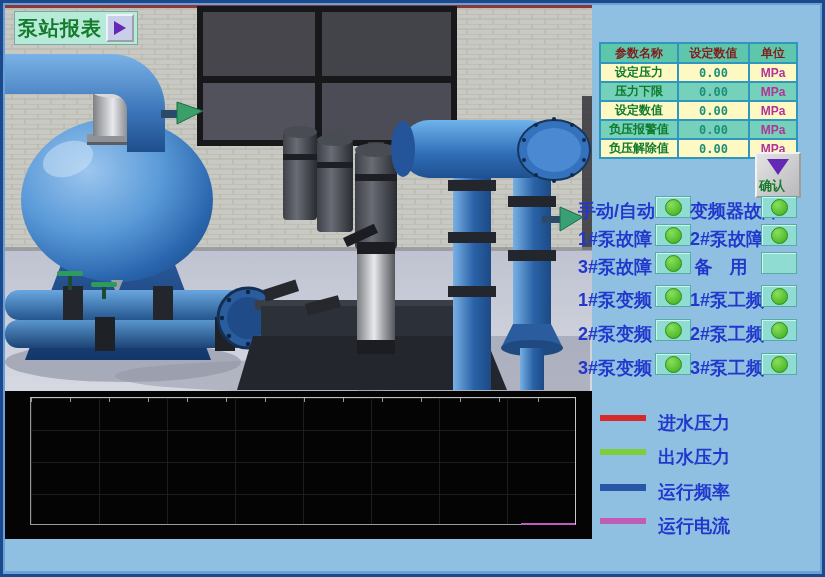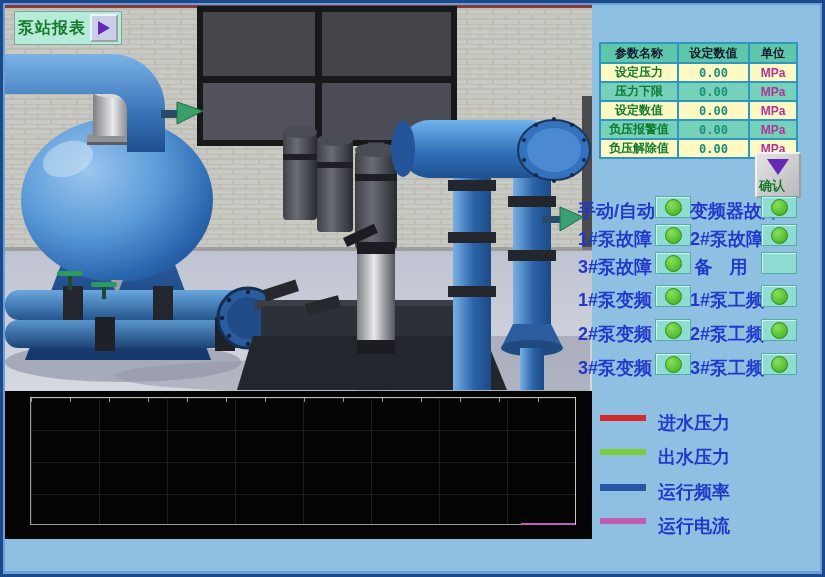--- a/index.html
+++ b/index.html
@@ -4,28 +4,28 @@
 <style>
   html,body{margin:0;padding:0;background:#d8e4ee;font-family:"Liberation Sans",sans-serif;}
   .screen{position:relative;width:825px;height:577px;background:#8fc0e2;overflow:hidden;}
   .abs{position:absolute;}
   .frame{position:absolute;inset:0;border:3px solid #1a4a8c;box-shadow:inset 2px 2px 0 #6da0d8,inset -2px -3px 0 #6da0d8;pointer-events:none;z-index:60;}
   .blabel{color:#2238cc;font-weight:bold;font-size:18px;white-space:nowrap;}
   .vbox{background:#b2ecdf;border:1px solid #79aaa2;color:#14215e;font-family:"DejaVu Sans Mono",monospace;font-weight:bold;font-size:13px;text-align:center;line-height:17px;letter-spacing:1px;}
   .greent{color:#157a2a;font-weight:bold;}
   
   .report{left:14px;top:11px;height:30px;display:flex;align-items:center;gap:4px;background:#b6ead9;border:1px solid #7aa89e;padding:1px 3px;z-index:20;}
-  .report .txt{font-size:16px;letter-spacing:1px;}
+  .report .txt{font-size:20px;letter-spacing:1px;}
   .tribtn{width:24px;height:24px;background:#c9cfe8;border:2px outset #eef1fb;display:flex;align-items:center;justify-content:center;}
   .tri-r{width:0;height:0;border-left:12px solid #6428b4;border-top:7px solid transparent;border-bottom:7px solid transparent;}
   
   .title-box{left:636px;top:7px;width:152px;height:26px;background:#b6ead9;border:1px solid #8a9a92;display:flex;align-items:center;justify-content:center;font-size:15px;letter-spacing:2px;z-index:20;}
   .ptable{left:599px;top:42px;display:grid;grid-template-columns:78px 71px 48px;border:1px solid #2f96c0;z-index:20;}
   .ptable .cell{border:1px solid #2f96c0;font-size:12px;font-weight:bold;display:flex;align-items:center;justify-content:center;height:17px;white-space:nowrap;}
-  .ptable .head{height:18px;background:#5ec7ab;color:#0f172a;}
+  .ptable .head{height:18px;background:#5ec7ab;color:#7f1d1d;}
   .r-odd{background:#fef9c3;}
   .r-even{background:#75d1b9;}
   .c-name{color:#0d7a2e;}
   .c-val{color:#1d8f7a;font-family:"DejaVu Sans Mono",monospace;}
   .c-unit{color:#b23399;}
   .confirm{left:755px;top:152px;width:42px;height:42px;background:linear-gradient(135deg,#e3e3e3,#b9b9bd);border:2px outset #f2f2f2;z-index:20;cursor:pointer;}
   .tri-d{position:absolute;left:10px;top:5px;width:0;height:0;border-top:16px solid #6428b4;border-left:11px solid transparent;border-right:11px solid transparent;}
   .confirm .lbl{position:absolute;left:2px;bottom:1px;font-size:13px;letter-spacing:0;}
   
   .ind-box{width:34px;height:20px;background:#8fdcd2;border:1px solid #54aca2;box-shadow:inset 1px 1px 0 #cef5ee;display:flex;align-items:center;justify-content:center;z-index:20;}

